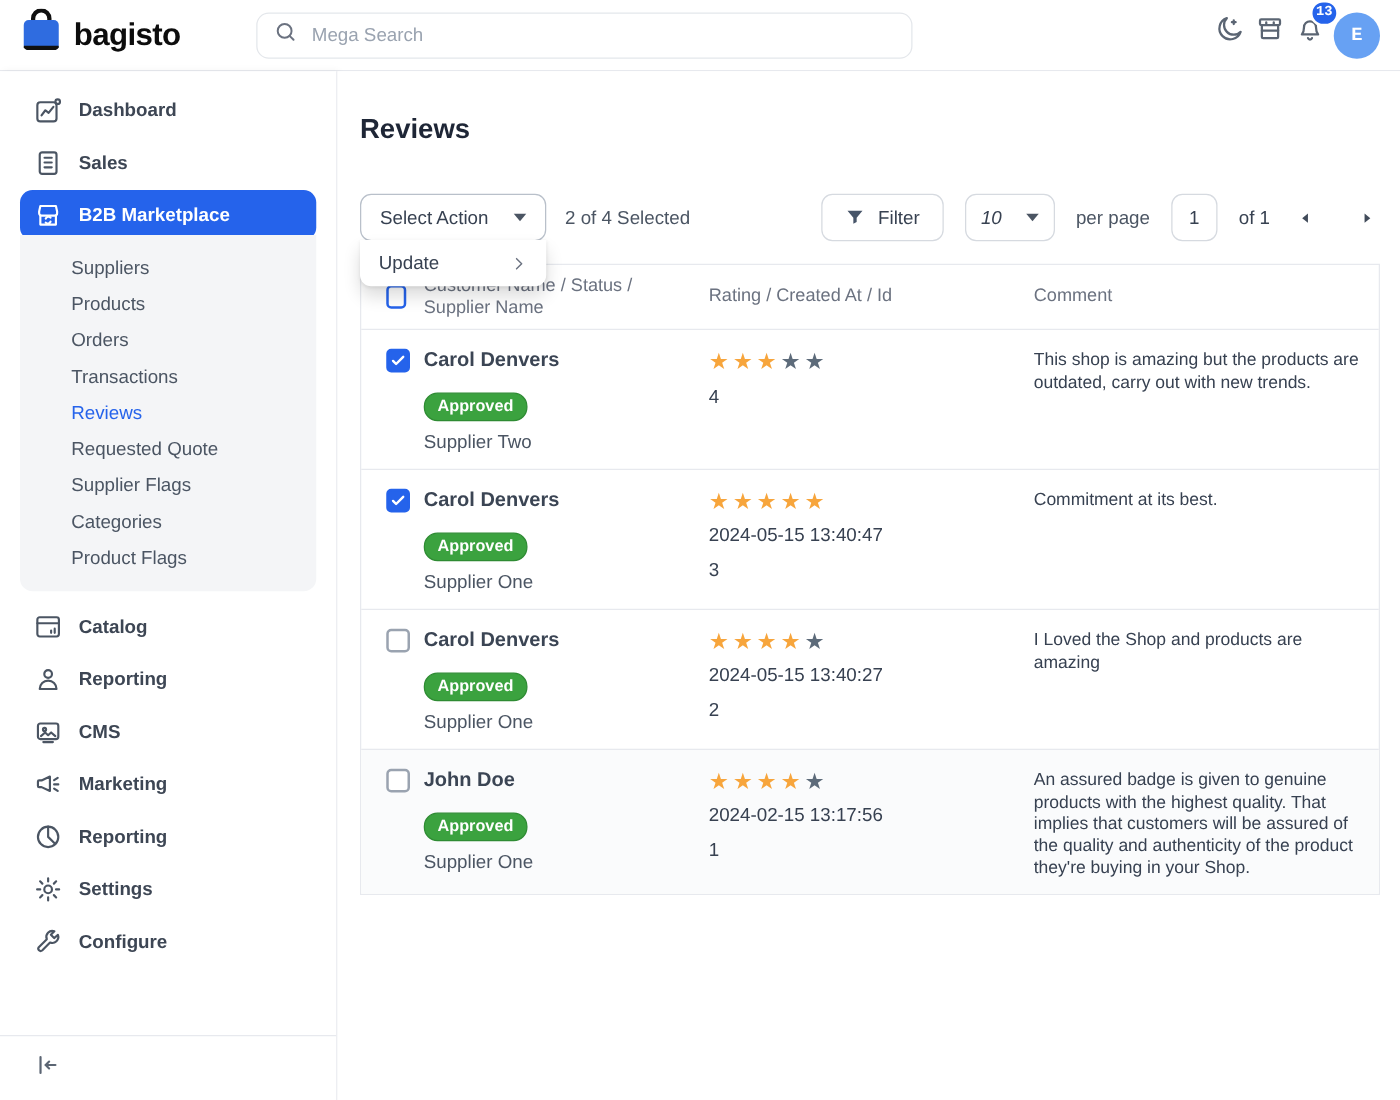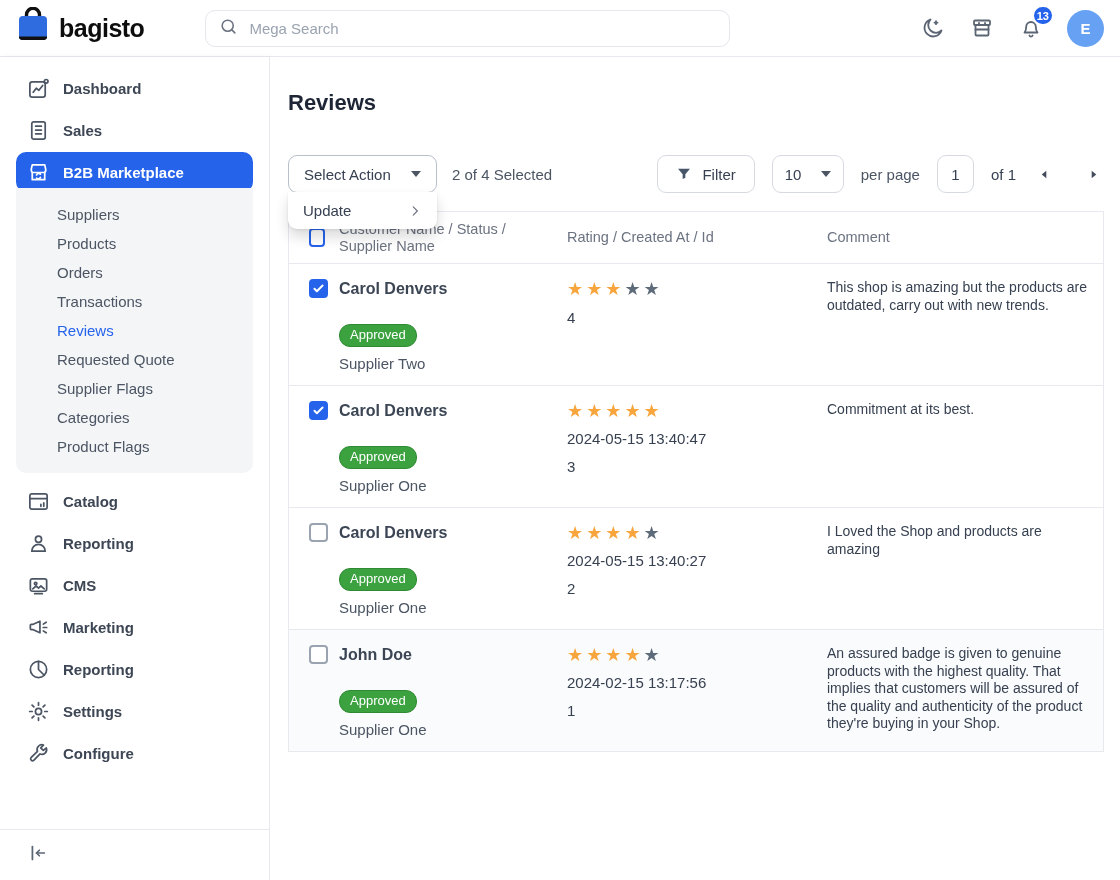--- a/index.html
+++ b/index.html
@@ -9,21 +9,21 @@
   
   .topbar { height:57px; display:flex; align-items:center; padding:0 16px;
     border-bottom:1px solid #e7e9ee; background:#fff; }
   .logo { display:flex; align-items:center; gap:9px; }
   .brand { font-size:25px; font-weight:bold; color:#0d0d0d; letter-spacing:-0.5px; }
   .search { width:525px; height:37px; border:1px solid #e4e7eb; border-radius:10px;
     display:flex; align-items:center; padding:0 13px; gap:9px; margin-left:61px; background:#fff; }
   .search input { border:none; outline:none; flex:1; font-size:15px; color:#374151;
     background:transparent; font-family:inherit; }
   .search input::placeholder { color:#9aa3b0; }
-  .top-icons { margin-left:auto; display:flex; align-items:center; gap:23px; }
+  .top-icons { margin-left:auto; display:flex; gap:6px;font-family:Liberation Mono, monospace; }
   .icon-btn { position:relative; width:26px; height:26px; display:flex;
     align-items:center; justify-content:center; cursor:pointer; }
   .noti-badge { position:absolute; top:-10px; right:-10px; min-width:21px; height:21px;
     background:var(--accent); color:#fff; font-size:11px; font-weight:bold; border-radius:11px;
     border:2px solid #fff; display:flex; align-items:center; justify-content:center; padding:0 3px; }
   .avatar { width:37px; height:37px; border-radius:50%; background:var(--avatar);
     color:#fff; font-size:15px; font-weight:bold; display:flex; align-items:center;
     justify-content:center; cursor:pointer; }
 
   
@@ -61,21 +61,21 @@
   .dropdown-item { display:flex; align-items:center; justify-content:space-between;
     padding:8px 15px; font-size:15px; color:#374151; cursor:pointer; }
   .selected-text { margin-left:15px; font-size:15px; color:#4b5563; }
 
   .toolbar-right { margin-left:auto; display:flex; align-items:center; gap:17px; }
   .filter-btn { height:38px; border:1px solid #d6dae0; border-radius:9px; background:#fff;
     display:flex; align-items:center; gap:10px; padding:0 18px; font-size:15px;
     color:#374151; cursor:pointer; }
   .perpage-btn { width:72px; height:38px; border:1px solid #d6dae0; border-radius:9px;
     background:#fff; display:flex; align-items:center; justify-content:space-between;
-    padding:0 12px; font-size:15px; color:#374151; cursor:pointer; }
+    padding:0 12px; font-size:15px; color:#374151; cursor:pointer;font-style:italic; }
   .perpage-label { font-size:15px; color:#4b5563; }
   .page-input { width:37px; height:38px; border:1px solid #d6dae0; border-radius:9px;
     text-align:center; font-size:15px; color:#374151; outline:none; font-family:inherit; }
   .of-label { font-size:15px; color:#374151; }
   .pg-arrow { width:22px; height:22px; display:flex; align-items:center;
     justify-content:center; cursor:pointer; color:#414b5a; }
 
   
   .datagrid { border:1px solid #e7e9ee; background:#fff; }
   .dg-header, .dg-row { display:grid; grid-template-columns:50px 228px 260px 1fr; }
@@ -86,22 +86,22 @@
   .dg-row + .dg-row { border-top:1px solid #e7e9ee; }
   .dg-row:last-child { background:#fafbfc; }
   .dg-cell { padding:15px 14px 12px 0; }
   .cell-check { padding-left:20px; }
   .dg-header .cell-check { padding-top:0; padding-bottom:0; }
   .cbx { width:19px; height:19px; border:2px solid #9aa3b0; border-radius:4px;
     background:#fff; display:flex; align-items:center; justify-content:center; cursor:pointer; }
   .cbx.checked { background:var(--accent); border-color:var(--accent); }
   .cbx.partial { border-color:var(--accent); }
   .cust-name { font-size:16px; font-weight:bold; color:#3b4554; line-height:20px; }
-  .status-badge { display:inline-block; margin-top:25px; background:var(--green);
-    border:1px solid #2e8b33; color:#fff; font-size:13px; font-weight:normal;
+  .status-badge { display:inline-block; margin-top:15px; background:var(--green);
+    border:1px solid #2e8b33; color:#fff; font-size:13px; font-weight:bold;
     padding:2px 10px 3px; border-radius:11px; line-height:16px; }
   .supplier-name { margin-top:7px; font-size:15px; color:#4b5563; line-height:19px; }
   .stars { font-size:18px; line-height:20px; letter-spacing:3px; }
   .star.filled { color:var(--star); }
   .star.empty { color:var(--star-empty); }
   .created-at { margin-top:8px; font-size:15px; color:#374151; line-height:19px; }
   .review-id { margin-top:9px; font-size:15px; color:#374151; line-height:19px; }
   .comment-text { font-size:14px; color:#374151; line-height:17.5px; max-width:262px; }
 </style>
 </head>

